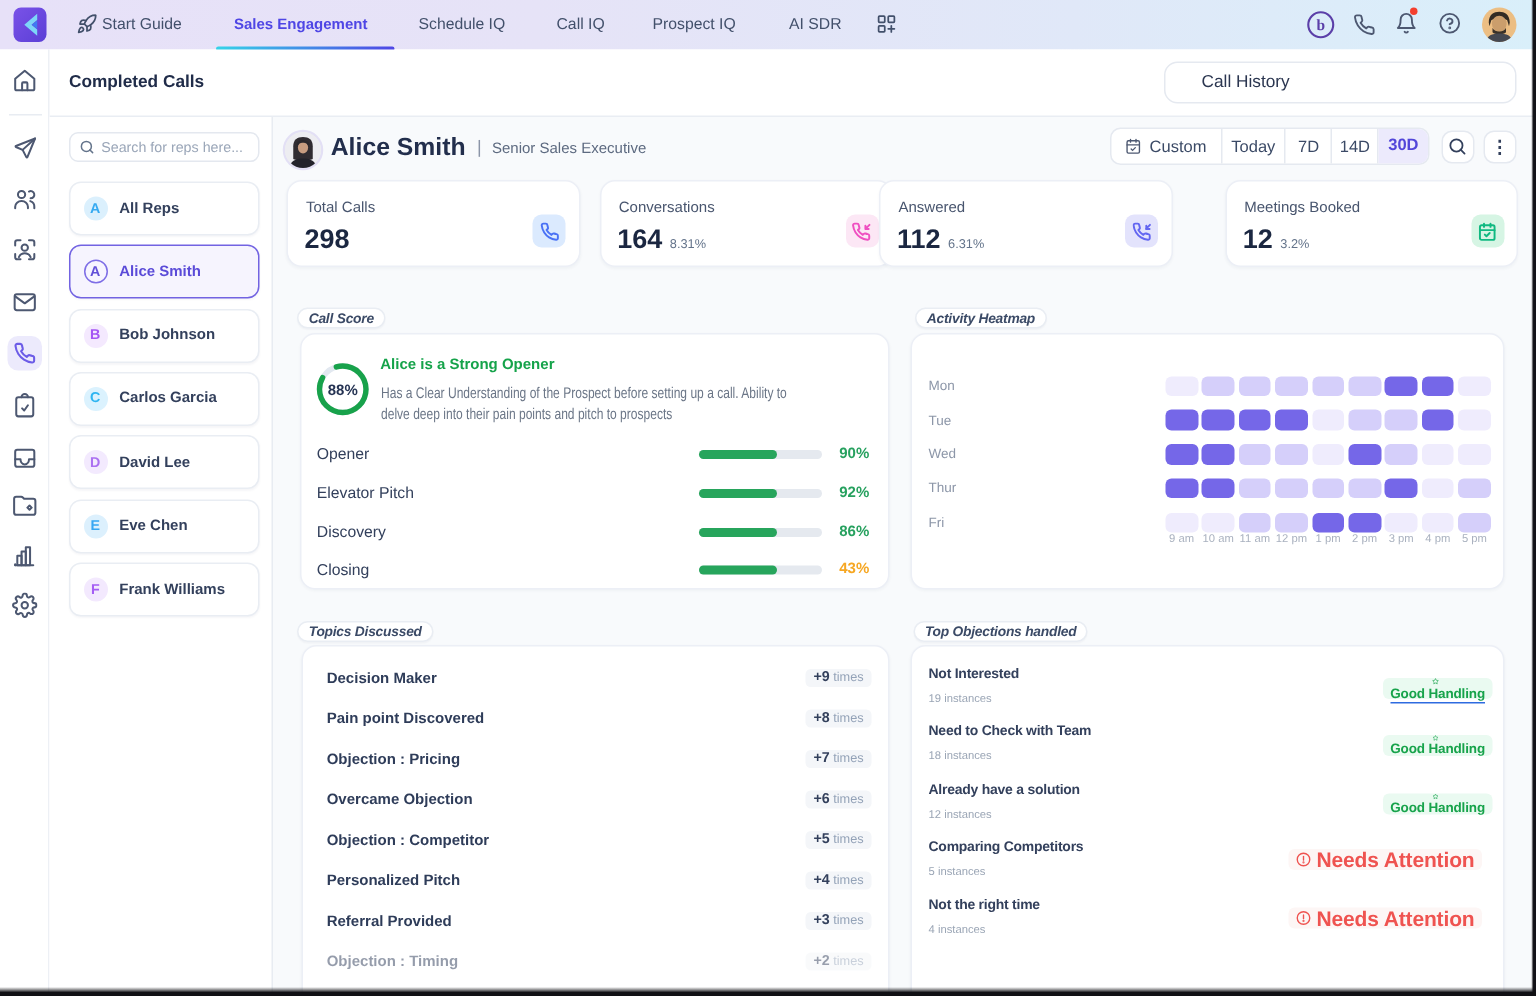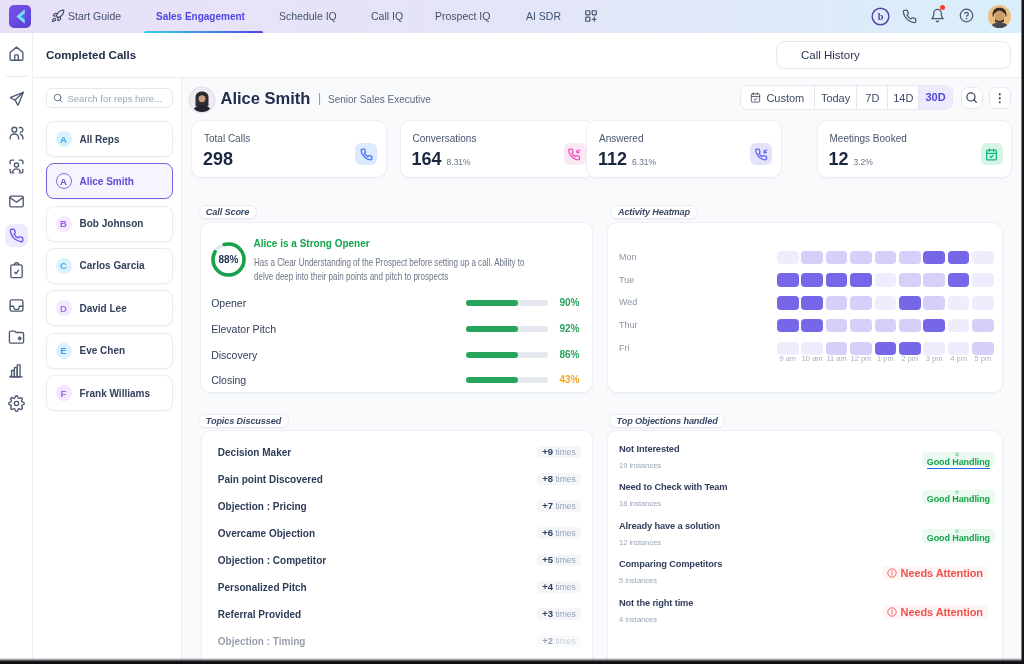--- a/index.html
+++ b/index.html
@@ -59,21 +59,21 @@
 .topic { position:absolute; left:16px; font-size:10px; font-weight:bold; color:#2e3c59; }
 .tpill { position:absolute; right:11px; height:11.5px; background:#f4f6f9; border-radius:3.5px; font-size:8.5px; color:#94a3b8;
   padding:0 5px; line-height:11.5px; }
 .tpill b { color:#33405c; font-size:9.5px; }
 
 .objname { position:absolute; left:11px; font-size:9.3px; font-weight:bold; color:#33405c; letter-spacing:-0.15px; }
 .objinst { position:absolute; left:11px; font-size:7.5px; color:#9aa5b5; }
 .good { position:absolute; height:14px; background:#eafaf1; color:#17a34b; border-radius:4px;
   font-size:9px; font-weight:bold; letter-spacing:-0.1px; padding:0 5px; display:flex; align-items:center;flex-direction:column; }
 .bad { position:absolute; height:14px; background:#fdf6f5; color:#ef5350; border-radius:4px;
-  font-size:11px; font-weight:bold; letter-spacing:-0.1px; padding:0 5px; display:flex; align-items:center; }
+  font-size:14px; font-weight:bold; letter-spacing:-0.1px; padding:0 5px; display:flex; align-items:center; }
 
 #botbar { position:absolute; left:0; top:658px; width:1024px; height:6px; background:linear-gradient(180deg, rgba(16,16,20,0) 0%, rgba(16,16,20,0.55) 35%, #101014 60%); z-index:50; }
 #rightbar { position:absolute; left:1020.5px; top:0; width:3.5px; height:664px; background:linear-gradient(90deg, rgba(18,18,23,0.25) 0%, #121217 45%); z-index:49; }
 </style>
 </head>
 <body>
 
 <div id="topbar">
   <div id="logo">
     <svg width="22" height="23" viewBox="0 0 22 23">

